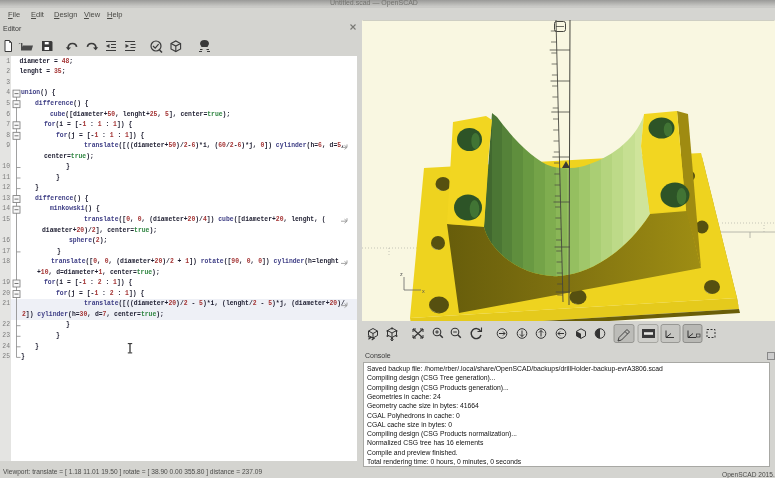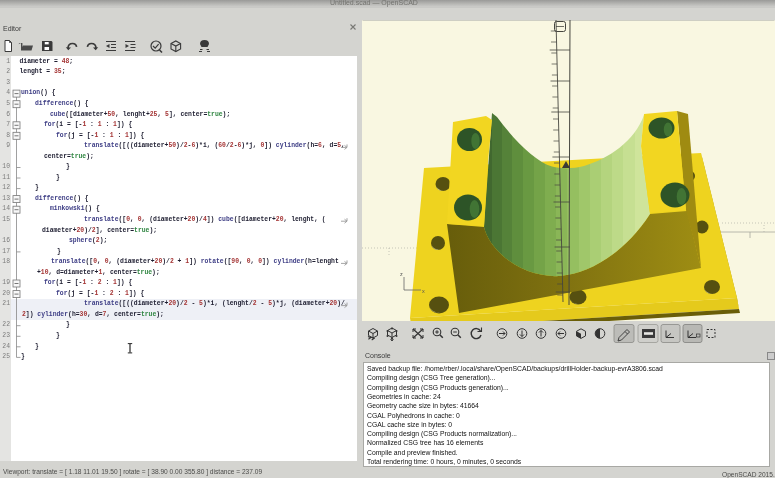--- a/index.html
+++ b/index.html
@@ -36,20 +36,27 @@
 .co{position:absolute;left:3px;font-size:6.8px;color:#111;white-space:pre;}
 
 #statusbar{left:0;top:462px;width:775px;height:16px;background:#d4d4d0;font-size:6.6px;color:#4c4c4a;}
 </style>
 </head>
 <body>
 <div id="win">
   <div class="abs" id="titlebar">
       <span class="abs" id="titletext">Untitled.scad — OpenSCAD</span>
     </div>
+  <div class="abs" id="menubar">
+    <span class="mi" style="left:8px"><u>F</u>ile</span>
+    <span class="mi" style="left:31px"><u>E</u>dit</span>
+    <span class="mi" style="left:54px"><u>D</u>esign</span>
+    <span class="mi" style="left:84px"><u>V</u>iew</span>
+    <span class="mi" style="left:107px"><u>H</u>elp</span>
+  </div>
   <div class="abs" id="edhead">
       <span class="abs" style="left:3px;top:5px">Editor</span>
     <svg class="abs" style="left:349px;top:3px" width="8" height="8" viewBox="0 0 8 8">
         <path d="M1.5,1.5 L6.5,6.5 M6.5,1.5 L1.5,6.5" stroke="#787874" stroke-width="1.1"></path>
       </svg>
   </div>
   <div class="abs" id="edtools"><svg width="362" height="20" viewBox="0 0 362 20" id="edtoolsvg">
 <g fill="none" stroke="#3a3a3a" stroke-width="1">
 
  <path d="M5,4.5 h4.5 l2,2 V15.5 H5 Z" fill="#fdfdfd"></path>

